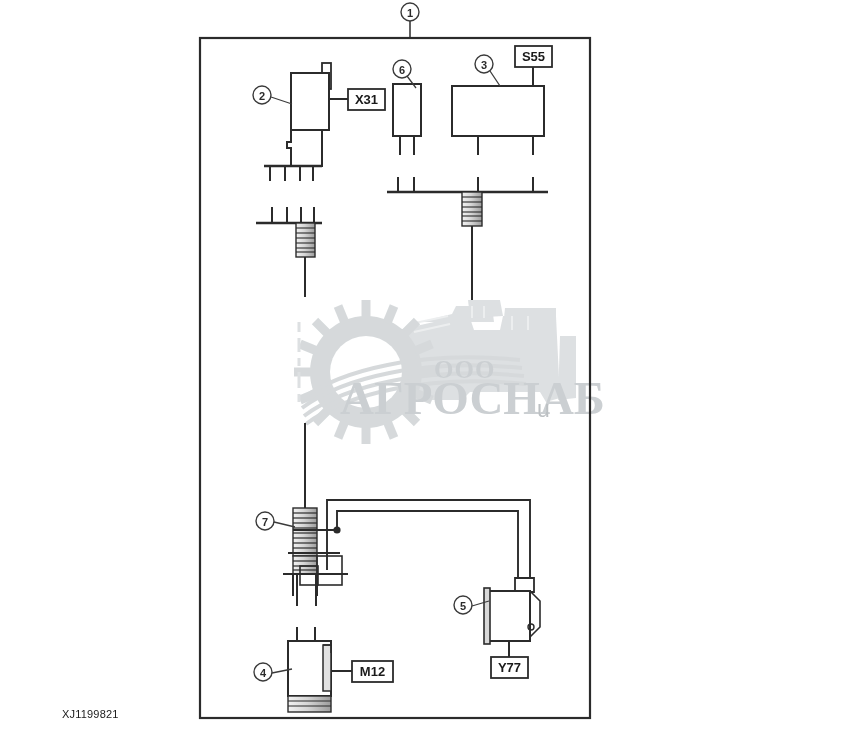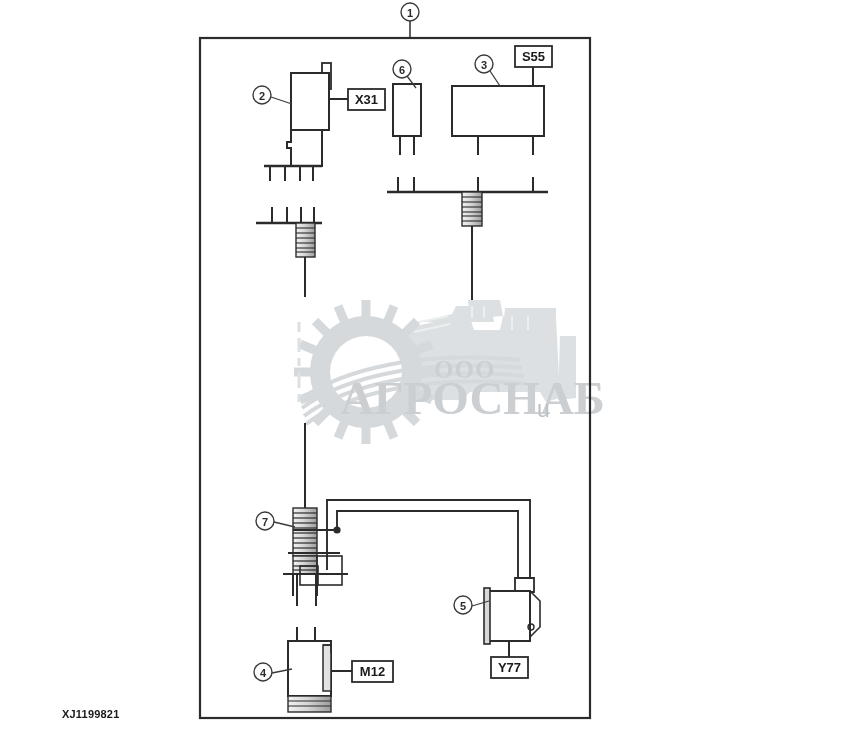--- a/index.html
+++ b/index.html
@@ -37,21 +37,21 @@
     font-family: "Liberation Sans", sans-serif;
     font-weight: bold;
     fill: #2b2b2b;
   }
   .partno {
     position: absolute;
     left: 62px;
     top: 708px;
     font-family: "Liberation Sans", sans-serif;
     font-size: 11px;
-    font-weight: bold;
+    font-weight: normal;
     color: #1a1a1a;
     letter-spacing: 0.2px;
     text-align: center;
   }
   .wm-text {
     font-family: "Liberation Serif", serif;
     font-weight: bold;
     fill: #c9cdd0;
   }
   .wm-u {

